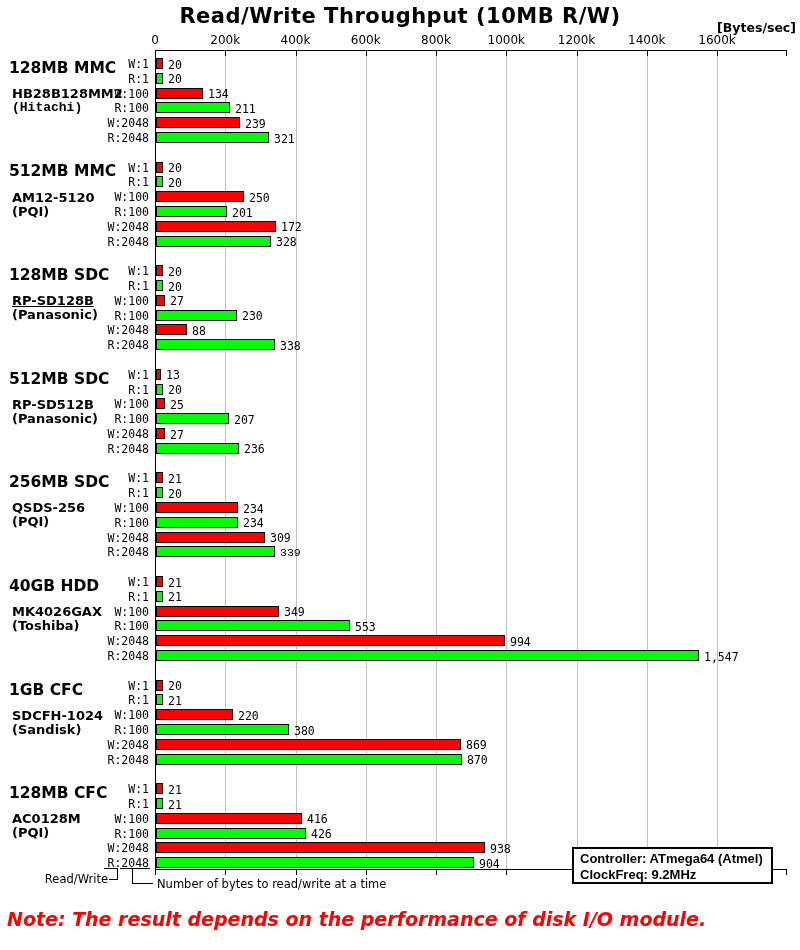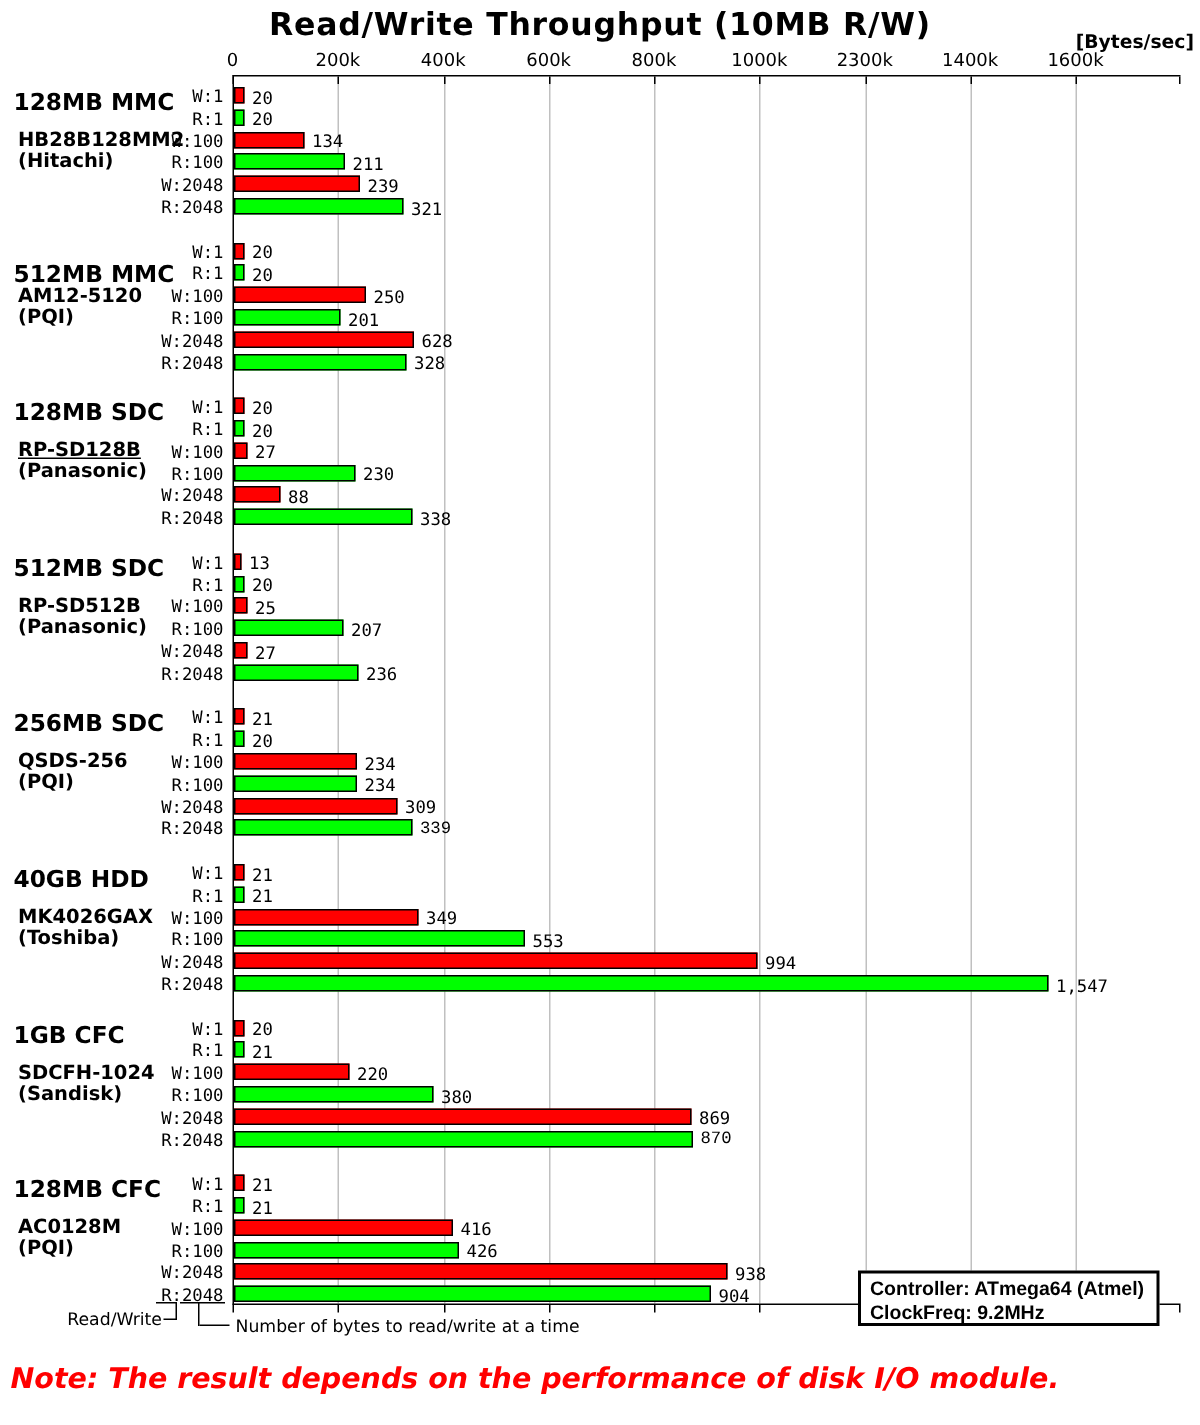--- a/index.html
+++ b/index.html
@@ -72,73 +72,73 @@
       <div class="tick" style="left: 365.75px; top: 870px;"></div>
       <div class="grid" style="left: 365.75px; background: rgb(192, 192, 192);"></div>
       <div class="xlab" style="left: 436px;">800k</div>
       <div class="tick" style="left: 436px; top: 51px;"></div>
       <div class="tick" style="left: 436px; top: 870px;"></div>
       <div class="grid" style="left: 436px; background: rgb(192, 192, 192);"></div>
       <div class="xlab" style="left: 506.25px;">1000k</div>
       <div class="tick" style="left: 506.25px; top: 51px;"></div>
       <div class="tick" style="left: 506.25px; top: 870px;"></div>
       <div class="grid" style="left: 506.25px; background: rgb(192, 192, 192);"></div>
-      <div class="xlab" style="left: 576.5px;">2300k</div>
+      <div class="xlab" style="left: 576.5px;">1200k</div>
       <div class="tick" style="left: 576.5px; top: 51px;"></div>
       <div class="tick" style="left: 576.5px; top: 870px;"></div>
       <div class="grid" style="left: 576.5px; background: rgb(192, 192, 192);"></div>
       <div class="xlab" style="left: 646.75px;">1400k</div>
       <div class="tick" style="left: 646.75px; top: 51px;"></div>
       <div class="tick" style="left: 646.75px; top: 870px;"></div>
       <div class="grid" style="left: 646.75px; background: rgb(192, 192, 192);"></div>
       <div class="xlab" style="left: 717px;">1600k</div>
       <div class="tick" style="left: 717px; top: 51px;"></div>
       <div class="tick" style="left: 717px; top: 870px;"></div>
       <div class="grid" style="left: 717px; background: rgb(192, 192, 192);"></div>
       <div class="tick" style="left: 786px; top: 51px;"></div>
       <div class="tick" style="left: 786px; top: 870px;"></div>
       <div class="gname" style="top: 59px;">128MB MMC</div>
       <div class="gmodel" style="top: 86px;">HB28B128MM2</div>
-      <div class="gmodel" style="top: 100px;">(Hitachi)</div>
+      <div class="gmodel" style="top: 100px; font-family: Liberation Mono, monospace;">(Hitachi)</div>
       <div class="rlab" style="top: 57px;">W:1</div>
       <div class="bar" style="top: 58px; width: 7px; background: rgb(255, 0, 0); border-color: rgb(0, 0, 0);"></div>
       <div class="vlab" style="top: 57.5px; left: 168px;">20</div>
       <div class="rlab" style="top: 71.8px;">R:1</div>
       <div class="bar" style="top: 72.8px; width: 7px; background: rgb(0, 255, 0); border-color: rgb(0, 0, 0);"></div>
       <div class="vlab" style="top: 72.3px; left: 168px;">20</div>
       <div class="rlab" style="top: 86.6px;">W:100</div>
       <div class="bar" style="top: 87.6px; width: 47px; background: rgb(255, 0, 0); border-color: rgb(0, 0, 0);"></div>
       <div class="vlab" style="top: 87.1px; left: 208px;">134</div>
       <div class="rlab" style="top: 101.4px;">R:100</div>
       <div class="bar" style="top: 102.4px; width: 74px; background: rgb(0, 255, 0); border-color: rgb(0, 0, 0);"></div>
       <div class="vlab" style="top: 101.9px; left: 235px;">211</div>
       <div class="rlab" style="top: 116.2px;">W:2048</div>
       <div class="bar" style="top: 117.2px; width: 84px; background: rgb(255, 0, 0); border-color: rgb(0, 0, 0);"></div>
       <div class="vlab" style="top: 116.7px; left: 245px;">239</div>
       <div class="rlab" style="top: 131px;">R:2048</div>
       <div class="bar" style="top: 132px; width: 113px; background: rgb(0, 255, 0); border-color: rgb(0, 0, 0);"></div>
       <div class="vlab" style="top: 131.5px; left: 274px;">321</div>
-      <div class="gname" style="top: 174px;">512MB MMC</div>
+      <div class="gname" style="top: 162px;">512MB MMC</div>
       <div class="gmodel" style="top: 189.6px;">AM12-5120</div>
       <div class="gmodel" style="top: 203.6px;">(PQI)</div>
       <div class="rlab" style="top: 160.6px;">W:1</div>
       <div class="bar" style="top: 161.6px; width: 7px; background: rgb(255, 0, 0); border-color: rgb(0, 0, 0);"></div>
       <div class="vlab" style="top: 161.1px; left: 168px;">20</div>
       <div class="rlab" style="top: 175.4px;">R:1</div>
       <div class="bar" style="top: 176.4px; width: 7px; background: rgb(0, 255, 0); border-color: rgb(0, 0, 0);"></div>
       <div class="vlab" style="top: 175.9px; left: 168px;">20</div>
       <div class="rlab" style="top: 190.2px;">W:100</div>
       <div class="bar" style="top: 191.2px; width: 88px; background: rgb(255, 0, 0); border-color: rgb(0, 0, 0);"></div>
       <div class="vlab" style="top: 190.7px; left: 249px; text-align: center;">250</div>
       <div class="rlab" style="top: 205px;">R:100</div>
       <div class="bar" style="top: 206px; width: 71px; background: rgb(0, 255, 0); border-color: rgb(0, 0, 0);"></div>
       <div class="vlab" style="top: 205.5px; left: 232px;">201</div>
       <div class="rlab" style="top: 219.8px;">W:2048</div>
       <div class="bar" style="top: 220.8px; width: 120px; background: rgb(255, 0, 0); border-color: rgb(0, 0, 0);"></div>
-      <div class="vlab" style="top: 220.3px; left: 281px;">628</div>
+      <div class="vlab" style="top: 220.3px; left: 281px;">172</div>
       <div class="rlab" style="top: 234.6px;">R:2048</div>
       <div class="bar" style="top: 235.6px; width: 115px; background: rgb(0, 255, 0); border-color: rgb(0, 0, 0);"></div>
       <div class="vlab" style="top: 235.1px; left: 276px;">328</div>
       <div class="gname" style="top: 266.2px;">128MB SDC</div>
       <div class="gmodel" style="top: 293.2px; text-decoration: underline;">RP-SD128B</div>
       <div class="gmodel" style="top: 307.2px;">(Panasonic)</div>
       <div class="rlab" style="top: 264.2px;">W:1</div>
       <div class="bar" style="top: 265.2px; width: 7px; background: rgb(255, 0, 0); border-color: rgb(0, 0, 0);"></div>
       <div class="vlab" style="top: 264.7px; left: 168px;">20</div>
       <div class="rlab" style="top: 279px;">R:1</div>
@@ -232,21 +232,21 @@
       <div class="bar" style="top: 709.2px; width: 77px; background: rgb(255, 0, 0); border-color: rgb(0, 0, 0);"></div>
       <div class="vlab" style="top: 708.7px; left: 238px;">220</div>
       <div class="rlab" style="top: 723px;">R:100</div>
       <div class="bar" style="top: 724px; width: 133px; background: rgb(0, 255, 0); border-color: rgb(0, 0, 0);"></div>
       <div class="vlab" style="top: 723.5px; left: 294px;">380</div>
       <div class="rlab" style="top: 737.8px;">W:2048</div>
       <div class="bar" style="top: 738.8px; width: 305px; background: rgb(255, 0, 0); border-color: rgb(0, 0, 0);"></div>
       <div class="vlab" style="top: 738.3px; left: 466px;">869</div>
       <div class="rlab" style="top: 752.6px;">R:2048</div>
       <div class="bar" style="top: 753.6px; width: 306px; background: rgb(0, 255, 0); border-color: rgb(0, 0, 0);"></div>
-      <div class="vlab" style="top: 753.1px; left: 467px; font-family: Liberation Mono, monospace;">870</div>
+      <div class="vlab" style="top: 753.1px; left: 467px;">870</div>
       <div class="gname" style="top: 784.2px;">128MB CFC</div>
       <div class="gmodel" style="top: 811.2px;">AC0128M</div>
       <div class="gmodel" style="top: 825.2px;">(PQI)</div>
       <div class="rlab" style="top: 782.2px;">W:1</div>
       <div class="bar" style="top: 783.2px; width: 7px; background: rgb(255, 0, 0); border-color: rgb(0, 0, 0);"></div>
       <div class="vlab" style="top: 782.7px; left: 168px;">21</div>
       <div class="rlab" style="top: 797px;">R:1</div>
       <div class="bar" style="top: 798px; width: 7px; background: rgb(0, 255, 0); border-color: rgb(0, 0, 0);"></div>
       <div class="vlab" style="top: 797.5px; left: 168px;">21</div>
       <div class="rlab" style="top: 811.8px;">W:100</div>

